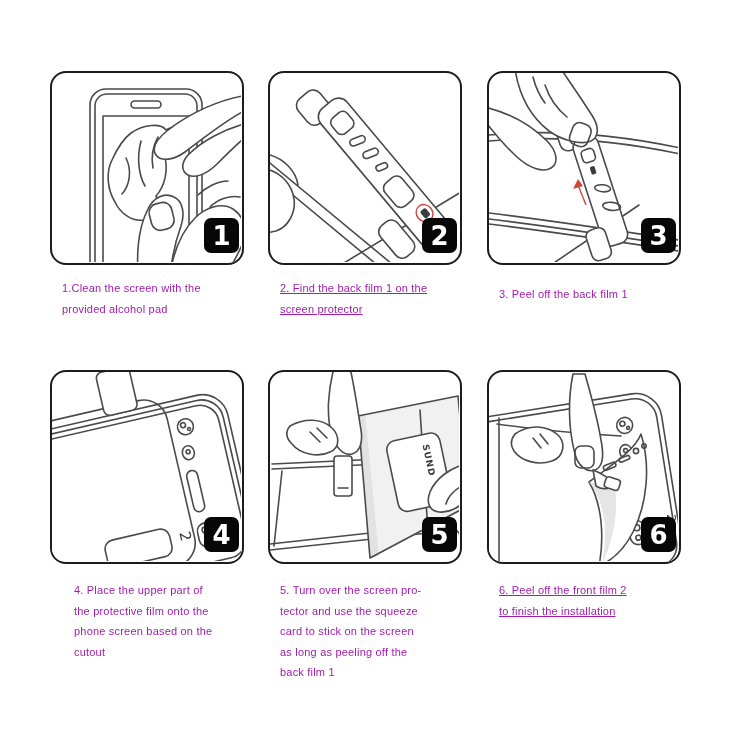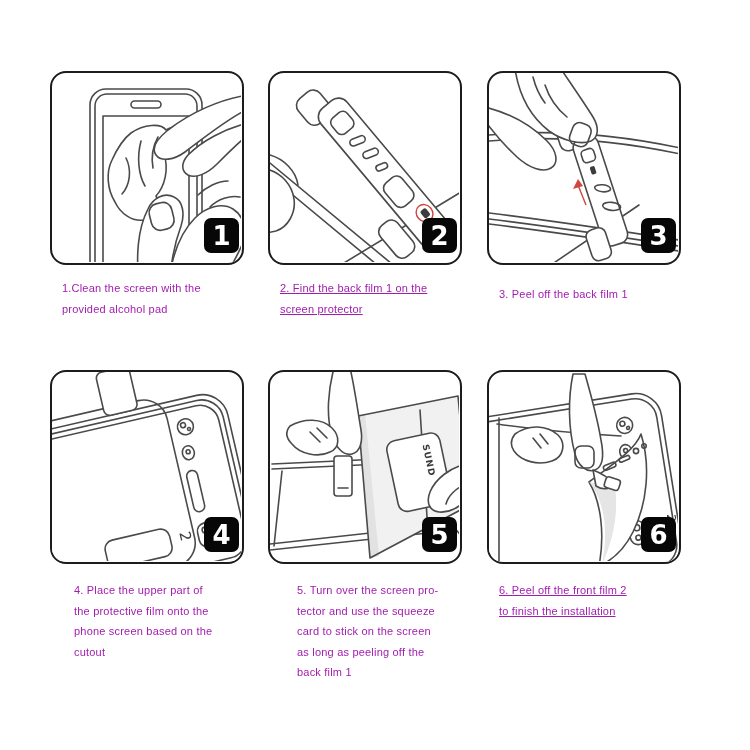--- a/index.html
+++ b/index.html
@@ -187,21 +187,21 @@
       <text transform="translate(8,-26) rotate(90)" font-size="9" font-weight="bold" letter-spacing="1">SUND</text>
     </g>
     <g>
       <path class="fw" d="M196,92 C180,96 166,106 160,120 C156,130 159,139 169,140 C180,141 190,134 196,128 Z"></path>
       <path class="ln" d="M196,112 C186,116 178,124 176,132"></path>
       <path class="ln" d="M180,150 L196,170"></path>
     </g>
   </svg>
   <div class="badge">5</div>
 </div>
-<div class="caption" style="left:280px;top:580px;margin-left:17px;">5. Turn over the screen pro-
+<div class="caption" style="left:280px;top:580px;">5. Turn over the screen pro-
 tector and use the squeeze
 card to stick on the screen
 as long as peeling off the
 back film 1</div>
 
 <div class="panel" style="left:487px;top:370px;">
   <svg width="189" height="189" viewBox="0 0 189 189">
     <g transform="rotate(-9 97 97)">
       <g>
         <rect class="fw" x="-60" y="30" width="240" height="180" rx="26"></rect>

